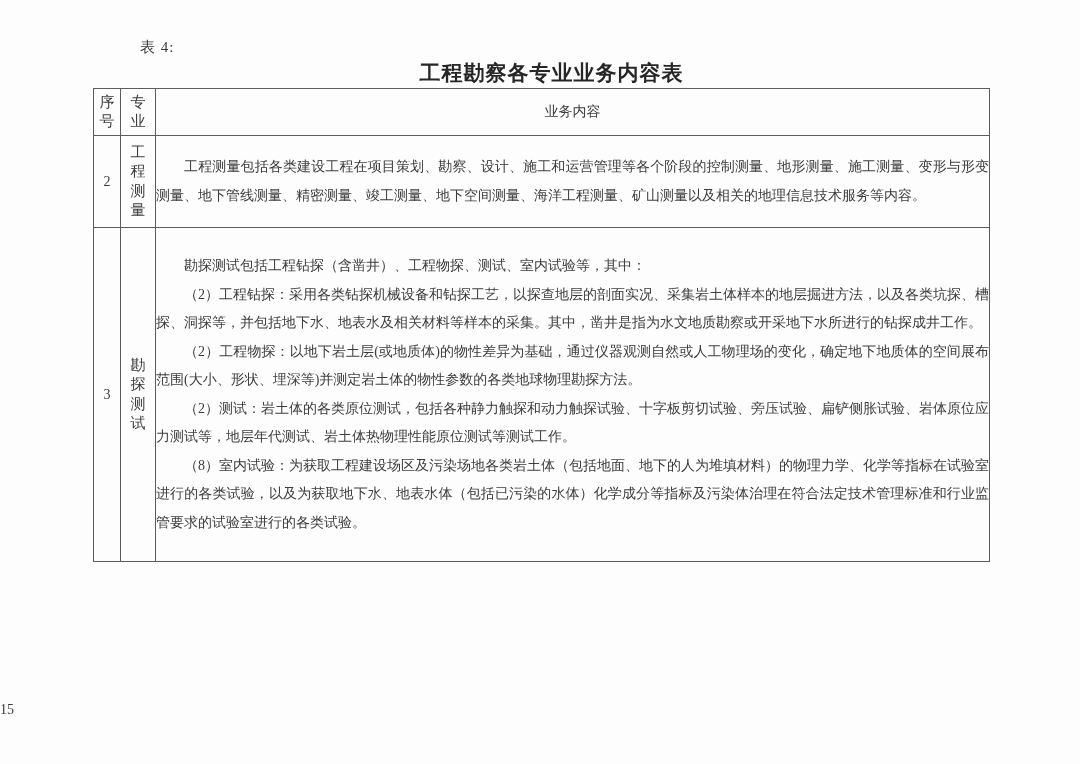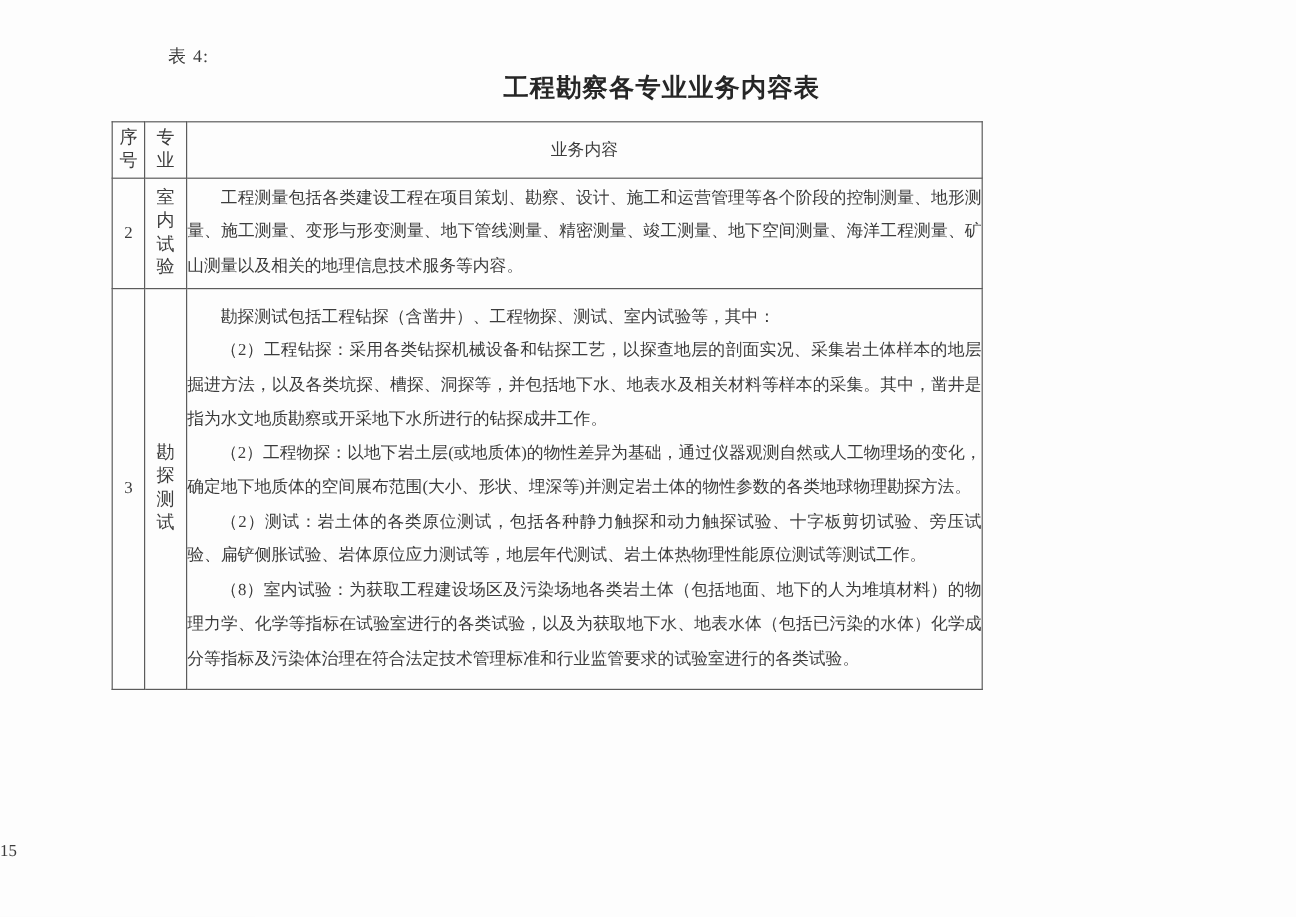--- a/index.html
+++ b/index.html
@@ -28,24 +28,23 @@
     left: 103px; top: 59px; width: 897px;
     text-align: center;
     font-size: 21px;
     font-weight: bold;
     color: #262626;
     letter-spacing: 1px;
   }
   table.main {
     position: absolute;
     left: 93px; top: 88px;
-    width: 726px;
+    width: 897px;
     border-collapse: collapse;
     table-layout: fixed;
-    margin-top: 13px;
   }
   table.main td {
     border: 1px solid #5c5c5c;
     padding: 0;
     vertical-align: middle;
   }
   td.hdr {
     text-align: center;
     font-size: 14px;
     color: #3c3c3c;
@@ -108,21 +107,21 @@
       </td>
       <td class="hdr">
         <span>业务内容</span>
       </td>
     </tr>
     <tr style="height:92px">
       <td class="num">
         <span>2</span>
       </td>
       <td>
-        <div class="vert">室内试验</div>
+        <div class="vert">工程测量</div>
       </td>
       <td class="content">
             <p class="para">工程测量包括各类建设工程在项目策划、勘察、设计、施工和运营管理等各个阶段的控制测量、地形测量、施工测量、变形与形变测量、地下管线测量、精密测量、竣工测量、地下空间测量、海洋工程测量、矿山测量以及相关的地理信息技术服务等内容。</p>
           </td>
     </tr>
     <tr style="height:334px">
       <td class="num">
         <span>3</span>
       </td>
       <td>

